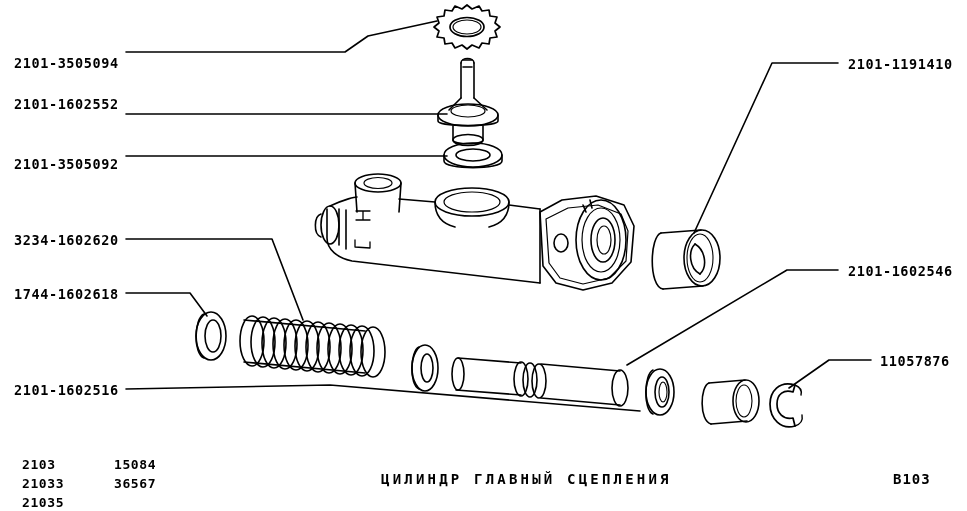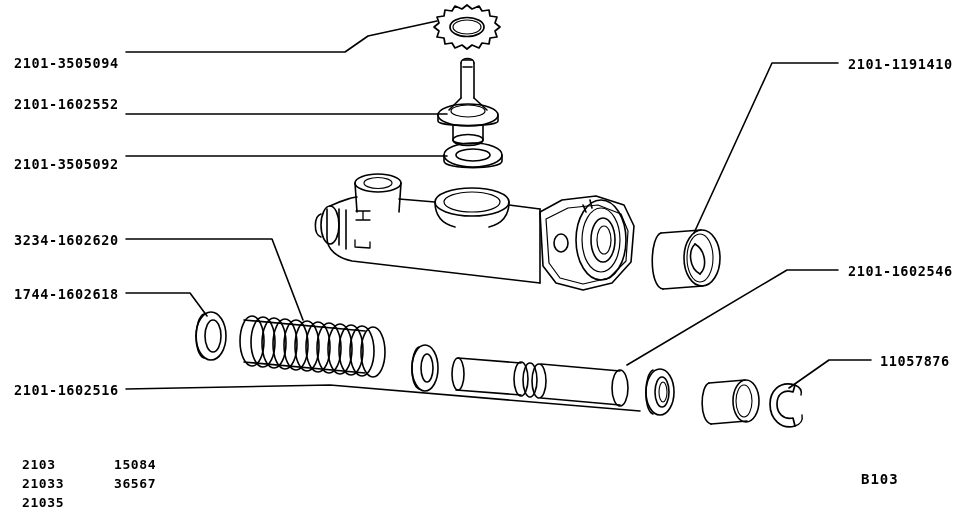--- a/index.html
+++ b/index.html
@@ -211,15 +211,16 @@
   <div class="code-col" style="left:22px;top:455px">
     <div>2103</div>
     <div>21033</div>
     <div>21035</div>
   </div>
   <div class="code-col" style="left:114px;top:455px">
     <div>15084</div>
     <div>36567</div>
   </div>
 
-  <div class="caption" style="left:861px;top:471px;letter-spacing:1px">B103</div>
+  <div class="caption" style="left:381px;top:471px">ЦИЛИНДР ГЛАВНЫЙ СЦЕПЛЕНИЯ</div>
+  <div class="caption" style="left:893px;top:471px;letter-spacing:1px">B103</div>
 
 </div>
 
 </body></html>

